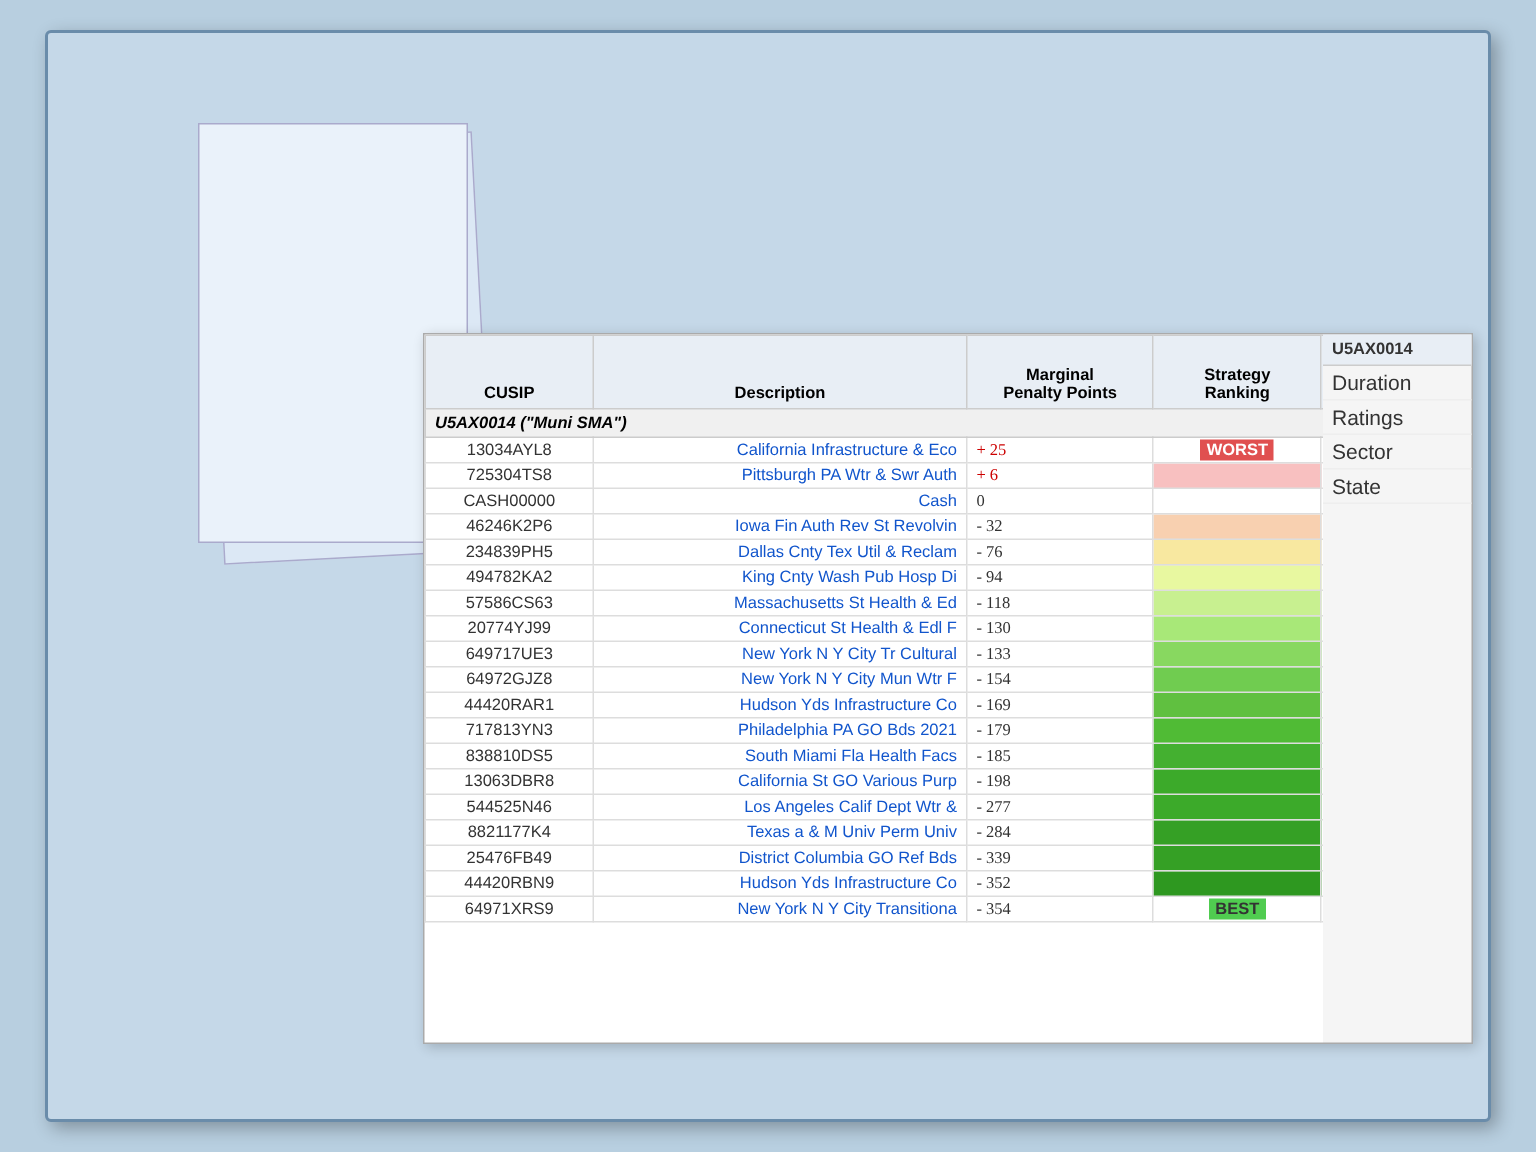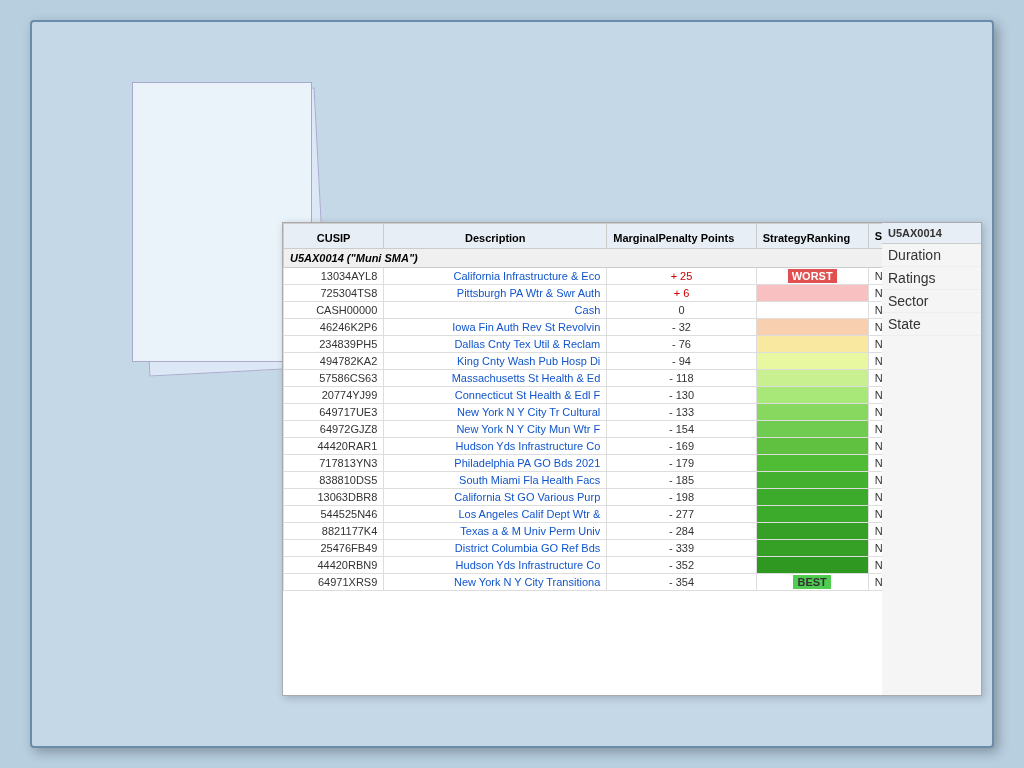--- a/index.html
+++ b/index.html
@@ -100,34 +100,35 @@
       border: 1px solid #ccc;
     }
 
     tbody tr td {
       border: 1px solid #ddd;
       padding: 2px 6px;
       white-space: nowrap;
     }
 
     .cusip-cell {
-      text-align: right;
+      text-align: center;
       color: #333;
     }
 
     .desc-cell {
       text-align: right;
       color: #1155cc;
       text-decoration: none;
       cursor: pointer;
     }
 
     .mpp-cell {
-      text-align: center;
-      color: #333;
+      text-align: left;
+      color: #333;
+      font-family: Liberation Serif, serif;
     }
 
     .mpp-positive { color: #cc0000; }
     .mpp-negative { color: #333; }
     .mpp-zero { color: #333; }
 
     .sr-cell {
       text-align: center;
     }
 
@@ -202,21 +203,21 @@
       vertical-align: middle;
     }
     .sort-arrow {
       font-size: 8px;
       line-height: 1;
       color: #666;
     }
 
     .header-multi-line {
       display: flex;
-      flex-direction: row;
+      flex-direction: column;
       align-items: center;
     }
   </style>
 </head>
 <body>
 
 <div class="outer-window">
 
   <div class="paper-stack">
     <div class="paper-back"></div>

